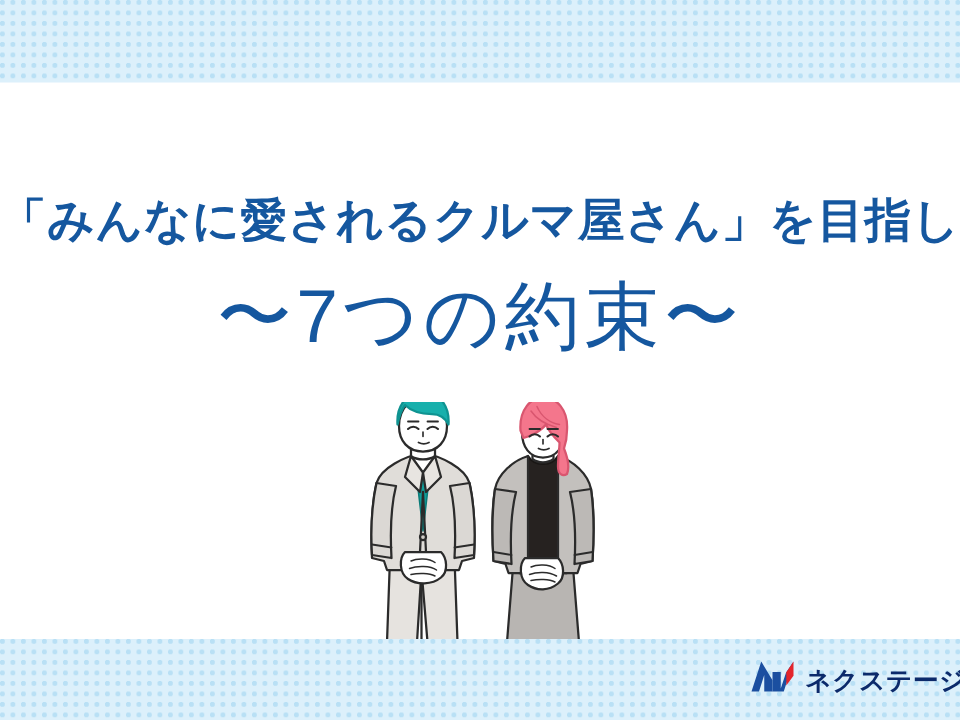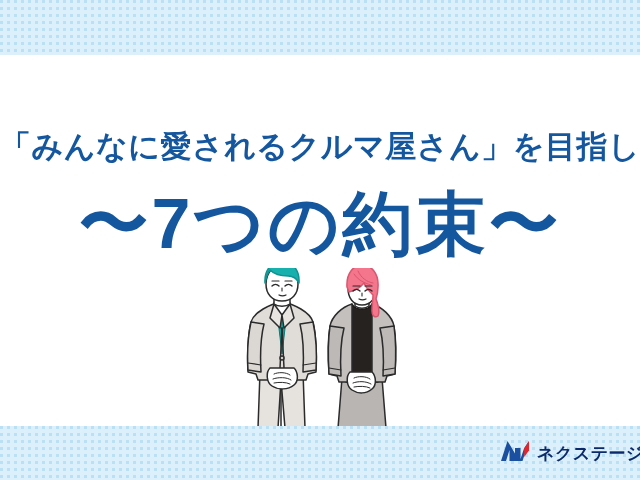--- a/index.html
+++ b/index.html
@@ -47,22 +47,22 @@
     white-space: nowrap;
   }
   #headline-2 {
     position: absolute;
     left: 0;
     top: 178px;
     width: 640px;
     text-align: center;
     color: #15579f;
     font-family: "Liberation Sans", sans-serif;
-    font-weight: bold;
-    font-size: 70px;
+    font-weight: normal;
+    font-size: 50px;
     letter-spacing: 3px;
     white-space: nowrap;
   }
 
   
   #illustration {
     position: absolute;
     left: 240px;
     top: 268px;
     width: 180px;

